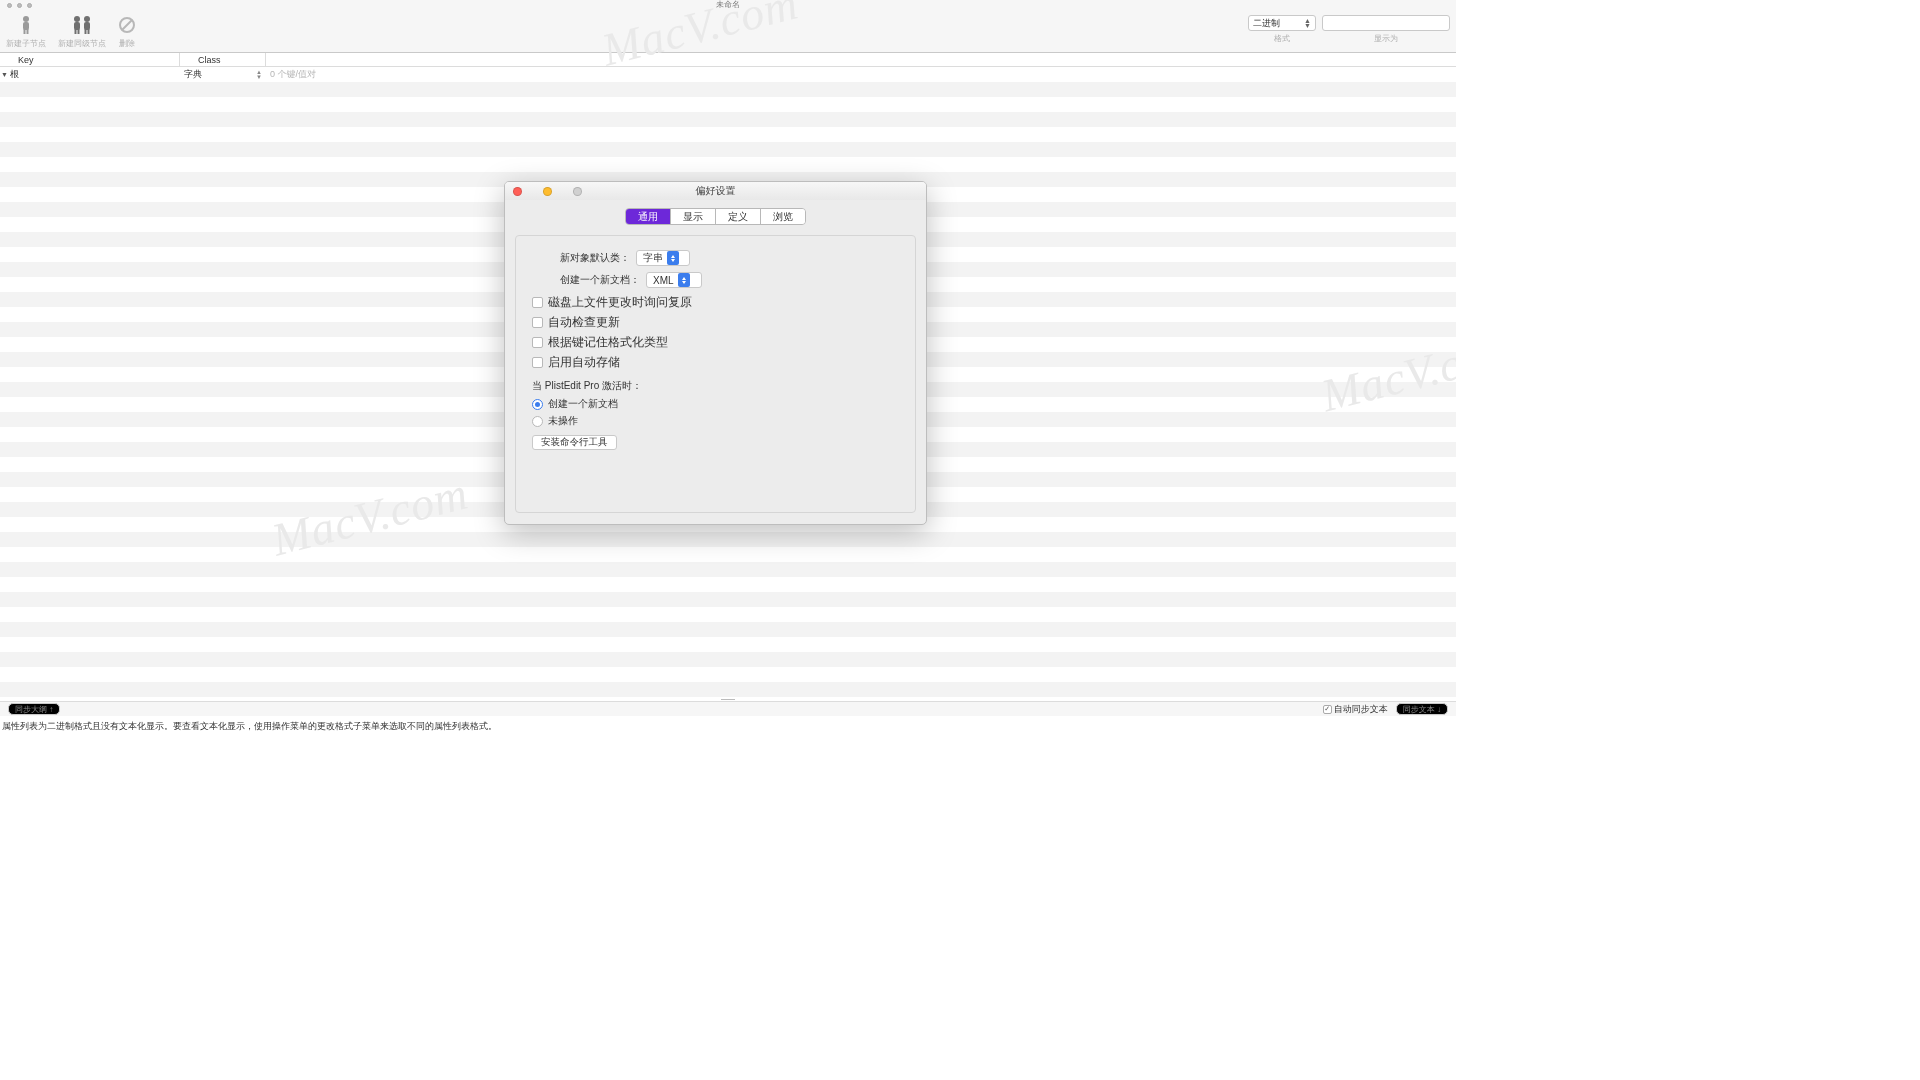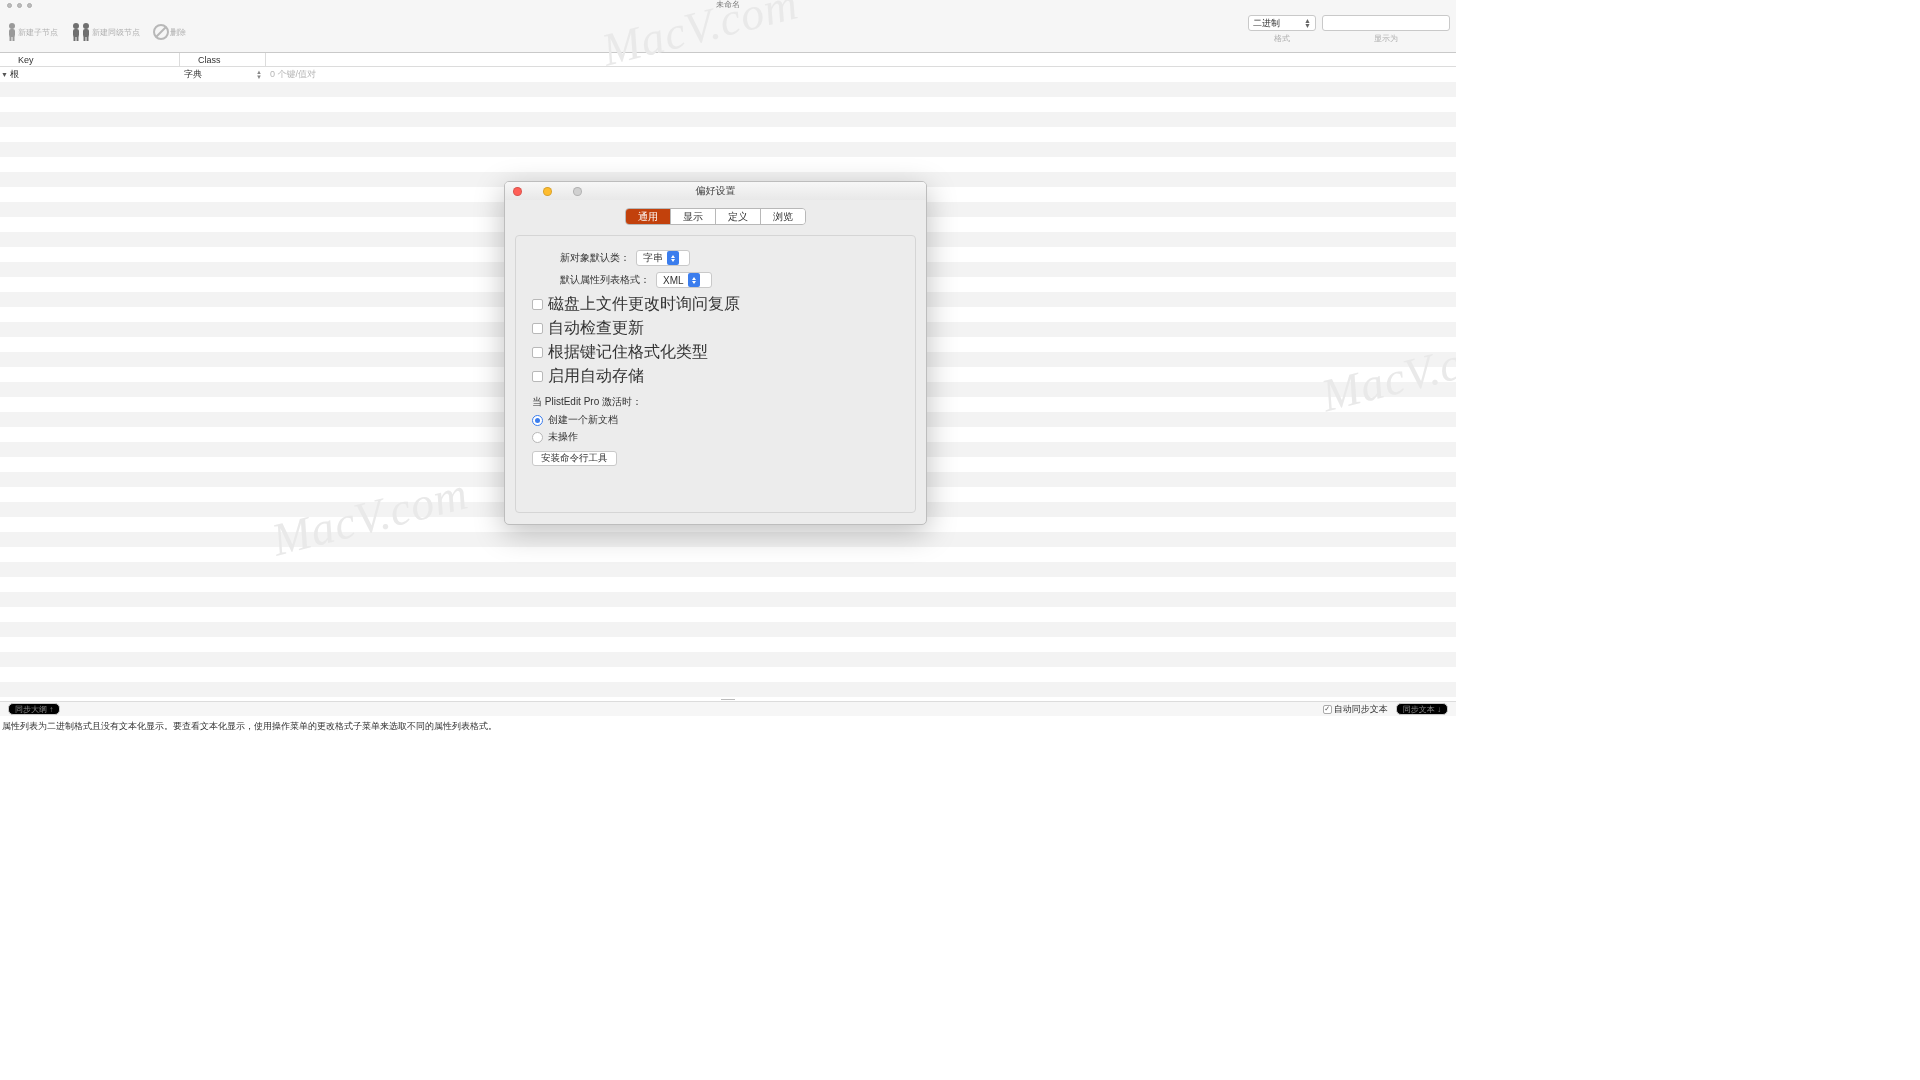--- a/index.html
+++ b/index.html
@@ -7,21 +7,21 @@
 
 #app { position: relative; width: 1456px; height: 816px; }
 
 
 .titlebar { height: 11px; background: #f6f6f6; display: flex; align-items: center; padding-left: 7px; }
 .tl-dot { width: 5px; height: 5px; border-radius: 50%; background: #bcbcbc; margin-right: 5px; border: 0.5px solid #aaa; }
 .title-text { position: absolute; left: 0; right: 0; text-align: center; font-size: 8px; color: #777; top: 0; line-height: 10px; }
 
 
 .toolbar { height: 42px; background: #f6f6f6; border-bottom: 1px solid #c9c9c9; display: flex; align-items: center; padding: 0 6px; position: relative; }
-.tb-btn { display: flex; flex-direction: row; align-items: center; margin-right: 12px; color: #aaa; }
+.tb-btn { display: flex; flex-direction: column; align-items: center; margin-right: 12px; color: #aaa; }
 .tb-icon { height: 22px; display: flex; align-items: center; justify-content: center; }
 .tb-label { font-size: 8px; color: #b0b0b0; margin-top: 2px; }
 .tb-right { position: absolute; right: 6px; top: 4px; display: flex; flex-direction: column; align-items: center; }
 .tb-right-row { display: flex; gap: 6px; }
 .tb-select { width: 68px; height: 16px; font-size: 9px; border: 1px solid #c9c9c9; border-radius: 3px; background: #fff; display:flex; align-items:center; justify-content:space-between; padding:0 4px; color:#333;}
 .tb-select .arrows{ font-size:7px; color:#666; line-height:5px;}
 .tb-input { width: 128px; height: 16px; border: 1px solid #c9c9c9; border-radius: 3px; background:#fff;}
 .tb-sublabels { display:flex; gap: 6px; margin-top:2px;}
 .tb-sublabel1{ width:68px; text-align:center; font-size:8px; color:#b0b0b0;}
 .tb-sublabel2{ width:128px; text-align:center; font-size:8px; color:#b0b0b0;}
@@ -75,32 +75,32 @@
 .pt-title{ position:absolute; left:0; right:0; text-align:center; font-size:10px; color:#444;}
 .pt-dot{ width:9px; height:9px; border-radius:50%; margin-right:5px; border:0.5px solid rgba(0,0,0,0.15);}
 .pt-close{ background:#ff5f57;}
 .pt-min{ background:#febc2e;}
 .pt-max{ background:#d0d0d0;}
 
 .prefs-tabs{ display:flex; justify-content:center; margin-top:8px;}
 .tabgroup{ display:flex; border:1px solid #b8b8b8; border-radius:4px; overflow:hidden; height:17px;}
 .tab{ padding:0 12px; font-size:10px; display:flex; align-items:center; background:#fff; color:#333; border-right:1px solid #b8b8b8;}
 .tab:last-child{ border-right:none;}
-.tab.active{ background:#c2410c; color:#fff;}
+.tab.active{ background:#6d28d9; color:#fff;}
 
 .prefs-pane{ margin:10px; padding:14px 16px; background:#ececec; border:1px solid #d5d5d5; border-radius:4px; height:278px;}
 
 .form-row{ display:flex; align-items:center; margin-bottom:6px; font-size:10px; color:#333;}
 .form-label{ width:auto; margin-right:6px;margin-left:28px;}
 .mini-select{ height:16px; border:0.5px solid #c9c9c9; border-radius:3px; background:#fff; display:flex; align-items:center; padding:0 2px 0 6px; font-size:10px; color:#333;}
 .mini-select .sel-arrow{ width:12px; height:14px; background:#3b7ded; border-radius:2px; margin-left:4px; display:flex; flex-direction:column; align-items:center; justify-content:center;}
 .mini-select .sel-arrow::before{content:"";border-left:2px solid transparent;border-right:2px solid transparent;border-bottom:3px solid #fff;margin-bottom:1px;}
 .mini-select .sel-arrow::after{content:"";border-left:2px solid transparent;border-right:2px solid transparent;border-top:3px solid #fff;}
 
-.check-row{ display:flex; align-items:center; font-size:16px; color:#333; margin-bottom:3px;}
+.check-row{ display:flex; align-items:center; font-size:12px; color:#333; margin-bottom:3px;}
 .chk{ width:11px; height:11px; border:1px solid #b8b8b8; border-radius:2px; background:#fff; margin-right:5px;}
 
 .section-label{ font-size:10px; color:#333; margin:8px 0 4px;}
 .radio-row{ display:flex; align-items:center; font-size:10px; color:#333; margin-bottom:3px;}
 .radio{ width:11px; height:11px; border:1px solid #b8b8b8; border-radius:50%; background:#fff; margin-right:5px; display:flex; align-items:center; justify-content:center;}
 .radio.on{ border-color:#3b7ded;}
 .radio.on::after{ content:""; width:5px; height:5px; border-radius:50%; background:#3b7ded;}
 
 .small-btn{ display:inline-flex; align-items:center; height:15px; padding:0 8px; font-size:9.5px; color:#333; background:#fff; border:1px solid #c9c9c9; border-radius:3px; margin-top:3px;}
 </style>
@@ -230,21 +230,21 @@
 
     <div class="prefs-pane">
       <div class="form-row">
         <span class="form-label">新对象默认类：</span>
         <div class="mini-select" style="width:54px">
           <span>字串</span>
           <span class="sel-arrow"></span>
         </div>
       </div>
       <div class="form-row">
-        <span class="form-label">默认属性列表格式：</span>
+        <span class="form-label">创建一个新文档：</span>
         <div class="mini-select" style="width:56px">
           <span>XML</span>
           <span class="sel-arrow"></span>
         </div>
       </div>
 
       <div class="check-row">
         <span class="chk"></span>
         <span>磁盘上文件更改时询问复原</span>
       </div>

